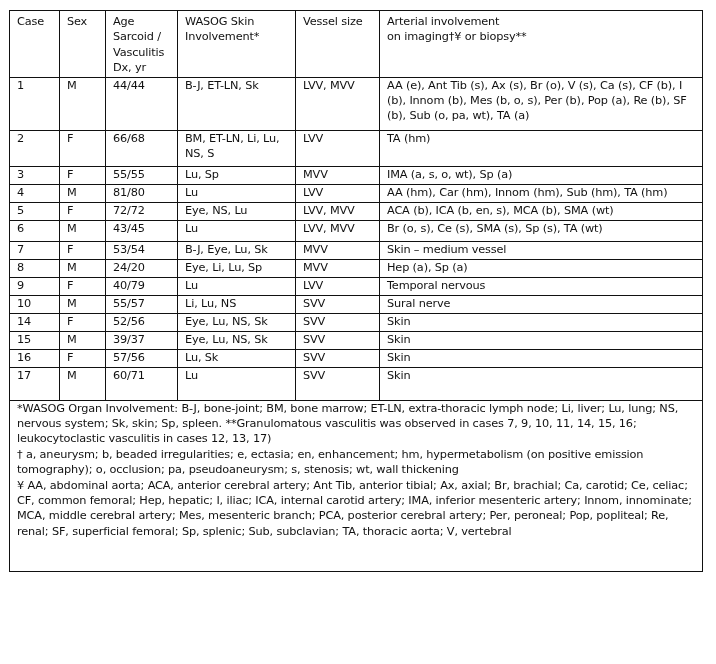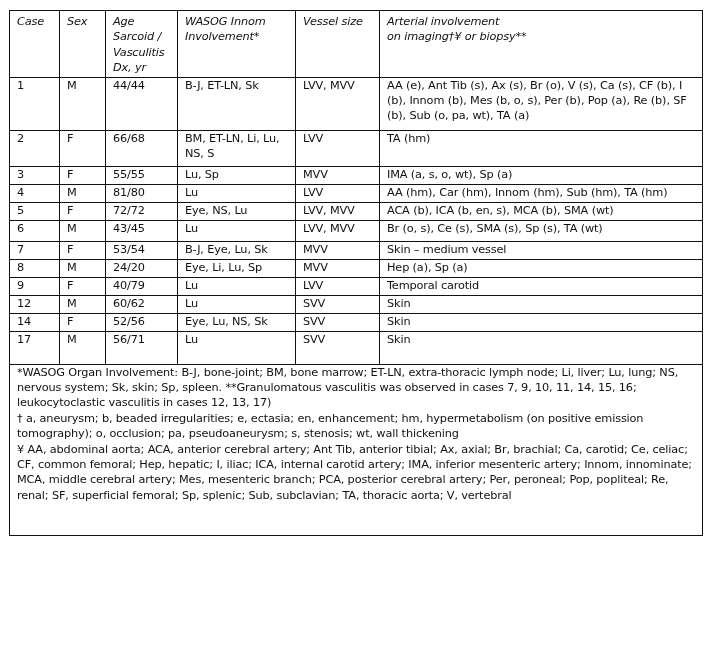--- a/index.html
+++ b/index.html
@@ -7,21 +7,21 @@
          font-family: "DejaVu Sans", "Liberation Sans", sans-serif; color: #111; }
   .doc { position: absolute; left: 9px; top: 10px; width: 693px; }
   table.cases { border-collapse: collapse; width: 693px; table-layout: fixed; font-size: 11.3px; line-height: 15.4px; }
   table.cases td, table.cases th {
     border: 1.3px solid #111; padding: 1px 6px 1px 7px; vertical-align: top; text-align: left;
     font-weight: normal; overflow: hidden; letter-spacing: -0.15px;
   }
   table.cases th { padding-top: 3px; }
   col.c-case { width: 50px; } col.c-sex { width: 46px; } col.c-age { width: 72px; }
   col.c-organ { width: 118px; } col.c-vessel { width: 84px; } col.c-arterial { width: 323px; }
-  tr.hdr { height: 56px; font-style: italic; }
+  tr.hdr { height: 56px; }
   tr.r1 { height: 53px; } tr.r2 { height: 36px; } tr.rn { height: 18px; }
   tr.r6 { height: 21px; } tr.r17 { height: 33px; }
   table.cases td { padding-top: 0px; padding-bottom: 0px; }
   td.notes { padding: 3px 6px 4px 7px; height: 170px; margin-left: 26px; }
   td.notes p { margin: 0; }
 </style>
 </head>
 <body>
 
 <div class="doc">
@@ -32,21 +32,21 @@
         <col class="c-age">
         <col class="c-organ">
         <col class="c-vessel">
         <col class="c-arterial">
     </colgroup>
     <thead>
       <tr class="hdr">
         <th>Case</th>
         <th>Sex</th>
         <th>Age Sarcoid / Vasculitis Dx, yr</th>
-        <th>WASOG Innom Involvement*</th>
+        <th>WASOG Skin Involvement*</th>
         <th>Vessel size</th>
         <th>
           <div>Arterial involvement</div>
           <div>on imaging†¥ or biopsy**</div>
         </th>
       </tr>
     </thead>
     <tbody id="rows">
         <tr class="r1">
           <td>1</td>
@@ -111,42 +111,58 @@
           <td>Eye, Li, Lu, Sp</td>
           <td>MVV</td>
           <td>Hep (a), Sp (a)</td>
         </tr>
         <tr class="rn">
           <td>9</td>
           <td>F</td>
           <td>40/79</td>
           <td>Lu</td>
           <td>LVV</td>
-          <td>Temporal carotid</td>
+          <td>Temporal nervous</td>
         </tr>
         <tr class="rn">
-          <td>12</td>
+          <td>10</td>
           <td>M</td>
-          <td>60/62</td>
-          <td>Lu</td>
+          <td>55/57</td>
+          <td>Li, Lu, NS</td>
           <td>SVV</td>
-          <td>Skin</td>
+          <td>Sural nerve</td>
         </tr>
         <tr class="rn">
           <td>14</td>
           <td>F</td>
           <td>52/56</td>
           <td>Eye, Lu, NS, Sk</td>
           <td>SVV</td>
           <td>Skin</td>
         </tr>
+        <tr class="rn">
+          <td>15</td>
+          <td>M</td>
+          <td>39/37</td>
+          <td>Eye, Lu, NS, Sk</td>
+          <td>SVV</td>
+          <td>Skin</td>
+        </tr>
+        <tr class="rn">
+          <td>16</td>
+          <td>F</td>
+          <td>57/56</td>
+          <td>Lu, Sk</td>
+          <td>SVV</td>
+          <td>Skin</td>
+        </tr>
         <tr class="rn r17">
           <td>17</td>
           <td>M</td>
-          <td>56/71</td>
+          <td>60/71</td>
           <td>Lu</td>
           <td>SVV</td>
           <td>Skin</td>
         </tr>
       </tbody>
     <tfoot>
       <tr>
         <td class="notes" colspan="6">
           <p>*WASOG Organ Involvement: B-J, bone-joint; BM, bone marrow; ET-LN, extra-thoracic lymph node; Li, liver; Lu, lung; NS, nervous system; Sk, skin; Sp, spleen. **Granulomatous vasculitis was observed in cases 7, 9, 10, 11, 14, 15, 16; leukocytoclastic vasculitis in cases 12, 13, 17)</p>
           <p>† a, aneurysm; b, beaded irregularities; e, ectasia; en, enhancement; hm, hypermetabolism (on positive emission tomography); o, occlusion; pa, pseudoaneurysm; s, stenosis; wt, wall thickening</p>

